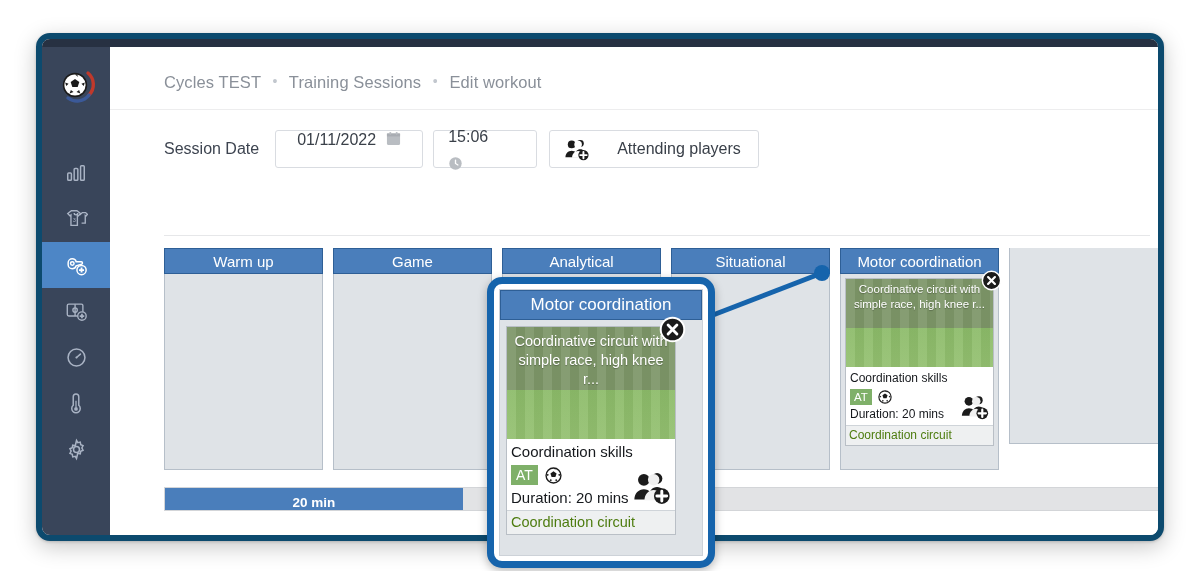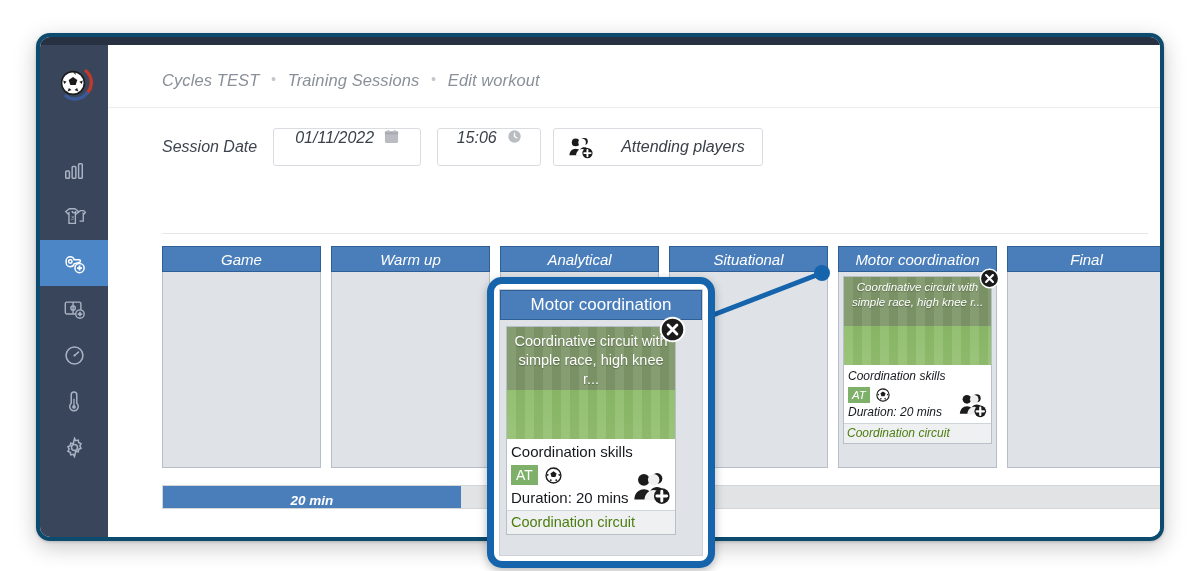--- a/index.html
+++ b/index.html
@@ -13,23 +13,22 @@
   #stage { position: relative; width: 1200px; height: 571px; background: #ffffff; }
 
   
   .window {
     position: absolute;
     left: 36px; top: 33px;
     width: 1128px; height: 508px;
     background: #ffffff;
     border-radius: 14px;
     box-shadow: 0 6px 22px rgba(0,0,0,.22), 0 1px 3px rgba(0,0,0,.18);
-    border: 4px solid #0c4a6e;
+    border: 6px solid #0c4a6e;
     overflow: hidden;
-    font-style: italic;
   }
   .window-topbar {
     position: absolute; left: 0; top: 0;
     width: 100%; height: 8px;
     background: #273142;
   }
 
   
   .sidebar {
     position: absolute; left: 0; top: 8px;
@@ -89,21 +88,21 @@
     height: 38px;
     border: 1px solid #d9dce1;
     background: #ffffff;
     border-radius: 3px;
     display: flex; align-items: flex-start; justify-content: center;
     gap: 10px;
     padding: 0 14px;
     font-size: 16px; color: #3a4049;
   }
   .field.date { width: 148px; }
-  .field.time { width: 104px; margin-left: 16px; }
+  .field.time { width: 104px; margin-left: 10px; flex-direction: column; }
   .btn-attend {
     height: 38px; margin-left: 12px;
     border: 1px solid #d9dce1; background: #ffffff; border-radius: 3px;
     display: flex; align-items: center; gap: 27px;
     padding: 0 17px 0 14px;
     font-size: 16px; color: #3a4049; white-space: nowrap;
     cursor: pointer;
   }
   .icn { display: inline-block; line-height: 0; }
 
@@ -371,26 +370,26 @@
           </span>
           <span>Attending players</span>
         </div>
       </div>
 
       <div class="mid-rule"></div>
 
       <div class="board">
 
         <div class="col">
+          <div class="col-head">Warm up</div>
+          <div class="col-body"></div>
+        </div>
+
+        <div class="col">
           <div class="col-head">Game</div>
-          <div class="col-body"></div>
-        </div>
-
-        <div class="col">
-          <div class="col-head">Warm up</div>
           <div class="col-body"></div>
         </div>
 
         <div class="col">
           <div class="col-head">Analytical</div>
           <div class="col-body"></div>
         </div>
 
         <div class="col">
           <div class="col-head">Situational</div>
@@ -438,21 +437,20 @@
                   </svg>
                 </div>
               </div>
               <div class="card-foot">Coordination circuit</div>
             </div>
 
           </div>
         </div>
 
         <div class="col">
-          <div class="col-head">Final</div>
           <div class="col-body"></div>
         </div>
 
       </div>
 
       <div class="bar-wrap">
         <div class="bar-fill" id="durationFill" style="width: 29.3%; background: rgb(74, 126, 187);">
           <span>20 min</span>
         </div>
       </div>

